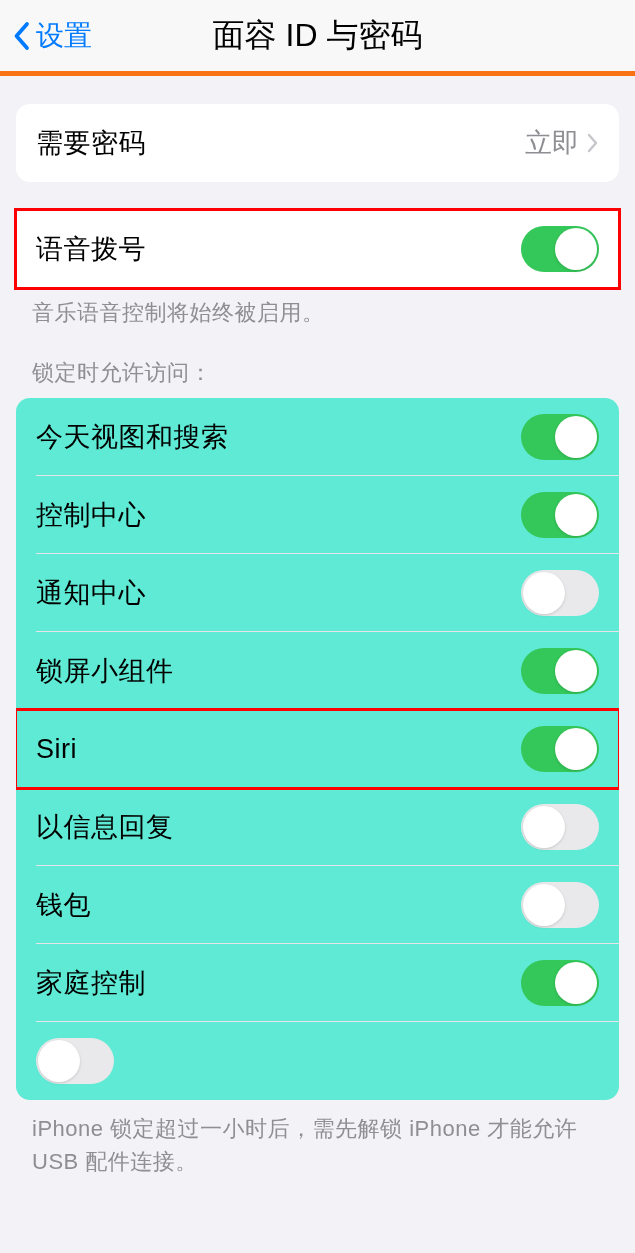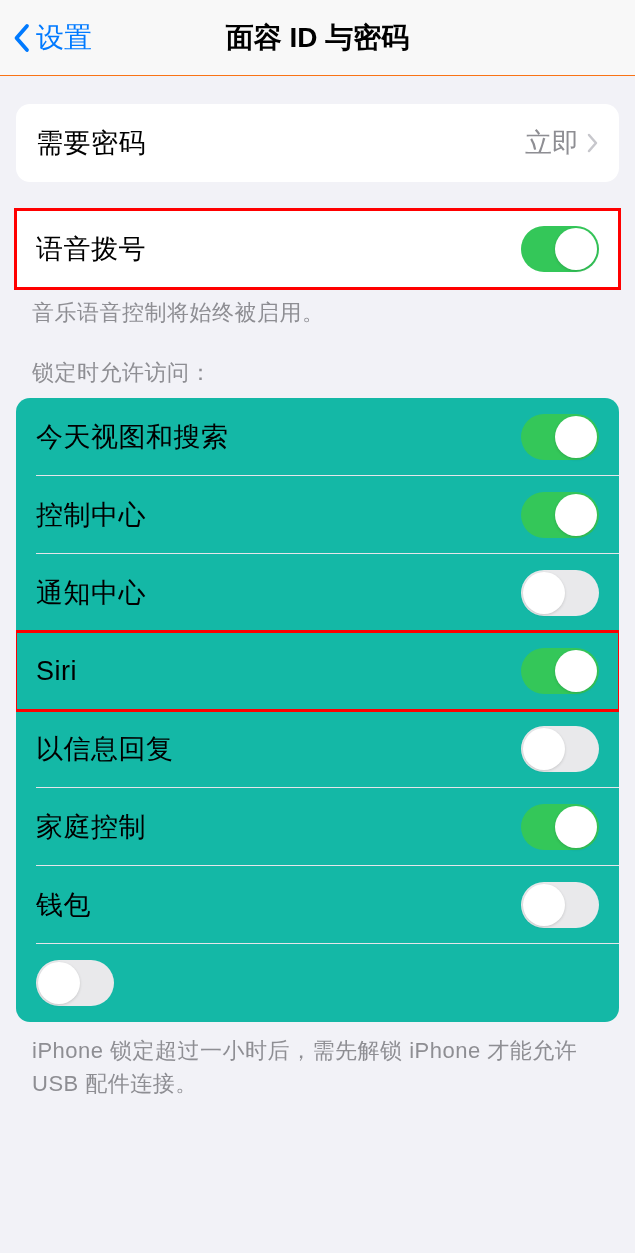--- a/index.html
+++ b/index.html
@@ -12,43 +12,43 @@
       background: #f2f2f7;
       width: 635px;
       height: 1253px;
       overflow: hidden;
     }
     .header {
       display: flex;
       align-items: center;
       height: 76px;
       background: #f8f8f8;
-      border-bottom: 1px solid #f97316;
+      border-bottom: 5px solid #f97316;
       position: relative;
     }
     .back-button {
       display: flex;
       align-items: center;
       padding-left: 12px;
       color: #007aff;
       font-size: 28px;
       cursor: pointer;
       position: absolute;
       left: 0;
     }
     .back-chevron {
       width: 18px;
       height: 30px;
       margin-right: 6px;
     }
     .header-title {
       flex: 1;
       text-align: center;
-      font-size: 28px;
-      font-weight: 700;
+      font-size: 32px;
+      font-weight: 400;
       color: #000;
     }
     .content {
       padding: 0;
     }
     .group {
       margin: 28px 16px 0 16px;
       background: #fff;
       border-radius: 14px;
       overflow: hidden;
@@ -133,21 +133,21 @@
       letter-spacing: 0.5px;
     }
     .section-header {
       font-size: 22px;
       color: #8e8e93;
       padding: 30px 32px 10px 32px;
       letter-spacing: 0.5px;
     }
     .group-access {
       margin: 0 16px;
-      background: #14b8a6;
+      background: #5eead4;
       border-radius: 14px;
       overflow: hidden;
     }
     .siri-highlight {
       position: relative;
     }
     .siri-highlight::before {
       content: '';
       position: absolute;
       top: -2px;
@@ -217,45 +217,51 @@
         <div class="toggle on">
           <div class="toggle-knob"></div>
         </div>
       </div>
       <div class="cell">
         <span class="cell-label">通知中心</span>
         <div class="toggle off">
           <div class="toggle-knob"></div>
         </div>
       </div>
+      <div class="cell">
+        <span class="cell-label">锁屏小组件</span>
+        <div class="toggle on">
+          <div class="toggle-knob"></div>
+        </div>
+      </div>
       <div class="cell siri-highlight">
         <span class="cell-label">Siri</span>
         <div class="toggle on">
           <div class="toggle-knob"></div>
         </div>
       </div>
       <div class="cell">
         <span class="cell-label">以信息回复</span>
         <div class="toggle off">
           <div class="toggle-knob"></div>
         </div>
       </div>
       <div class="cell">
+        <span class="cell-label">钱包</span>
+        <div class="toggle off">
+          <div class="toggle-knob"></div>
+        </div>
+      </div>
+      <div class="cell">
         <span class="cell-label">家庭控制</span>
         <div class="toggle on">
           <div class="toggle-knob"></div>
         </div>
       </div>
       <div class="cell">
-        <span class="cell-label">钱包</span>
-        <div class="toggle off">
-          <div class="toggle-knob"></div>
-        </div>
-      </div>
-      <div class="cell">
         <div class="toggle off">
           <div class="toggle-knob"></div>
         </div>
       </div>
     </div>
 
   <div class="bottom-footer">iPhone 锁定超过一小时后，需先解锁 iPhone 才能允许USB 配件连接。</div>
 
 </div>
 

